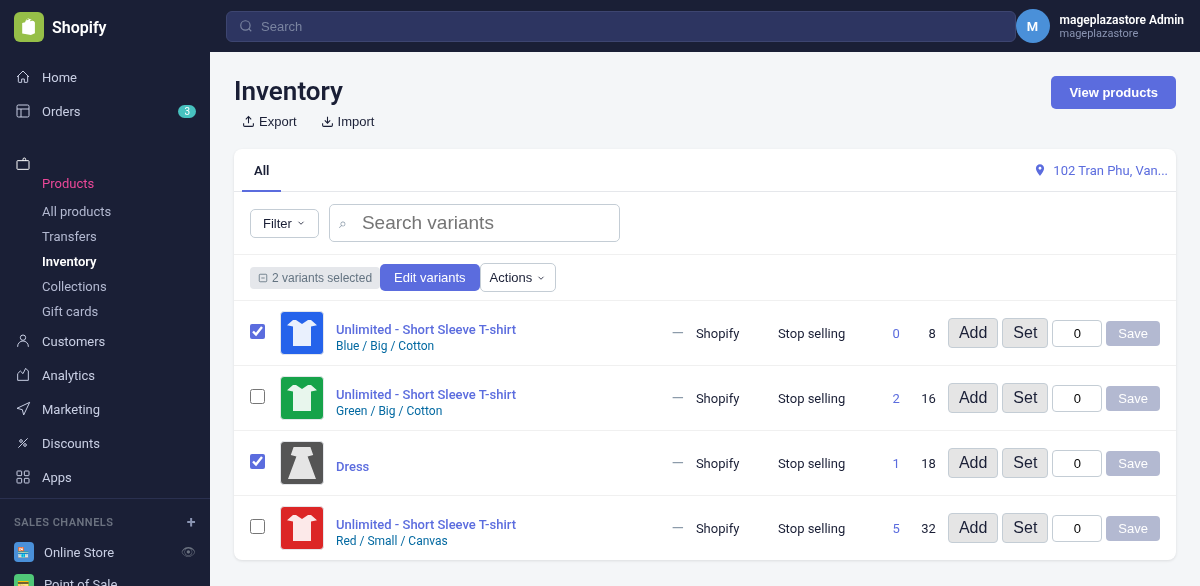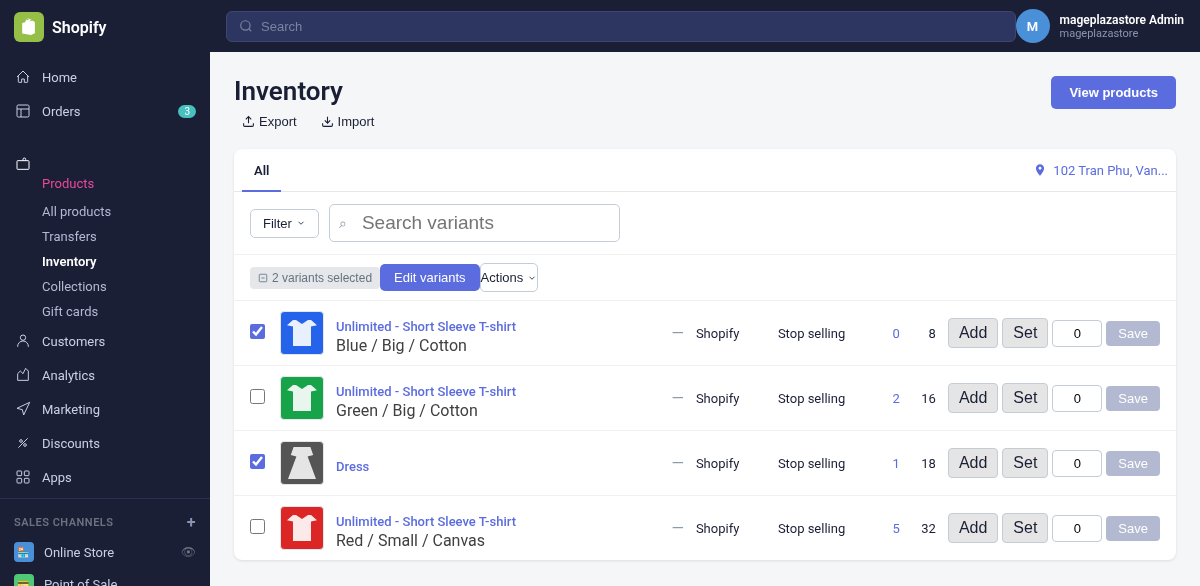--- a/index.html
+++ b/index.html
@@ -212,21 +212,21 @@
       border: none; background: #e5e7eb; border-radius: 4px;
       padding: 4px 8px; cursor: pointer; color: #637381;
       display: flex; align-items: center; gap: 4px; font-size: 12px;
     }
     .btn-edit-variants {
       background: #5b6cde; color: white; border: none;
       border-radius: 5px; padding: 6px 14px; font-size: 13px; cursor: pointer;
     }
     .btn-actions {
       background: white; color: #1a1f36; border: 1px solid #c4cdd5;
-      border-radius: 5px; padding: 6px 0; font-size: 13px; cursor: pointer;
+      border-radius: 5px; padding: 6px 9px; font-size: 13px; cursor: pointer;
       display: flex; align-items: center; gap: 4px;
     }
 
     
     .inv-table { width: 100%; }
     .inv-row {
       display: flex; align-items: center;
       padding: 10px 16px;
       border-bottom: 1px solid #f0f0f0;
       gap: 12px;
@@ -235,21 +235,21 @@
     .inv-check { width: 18px; flex-shrink: 0; }
     .inv-check input[type="checkbox"] { width: 15px; height: 15px; cursor: pointer; accent-color: #5b6cde; }
 
     .inv-thumb {
       width: 44px; height: 44px; border-radius: 4px; border: 1px solid #e5e7eb;
       flex-shrink: 0; overflow: hidden; display: flex; align-items: center; justify-content: center;
     }
 
     .inv-name { flex: 2; min-width: 0; }
     .inv-name a { color: #5b6cde; font-size: 13px; font-weight: 500; text-decoration: none; display: block; margin-top: 8px; }
-    .inv-variant { color: #404040; font-size: 16px; margin-top: 2px; }
+    .inv-variant { color: #0369a1; font-size: 12px; margin-top: 2px; }
 
     .inv-dash { color: #8c9baa; flex-shrink: 0; }
     .inv-shopify { color: #1a1f36; font-size: 13px; flex-shrink: 0; width: 70px; }
     .inv-stop { color: #1a1f36; font-size: 13px; flex-shrink: 0; width: 90px; }
     .inv-num-blue { color: #5b6cde; font-size: 13px; flex-shrink: 0; width: 20px; text-align: right; }
     .inv-num { color: #1a1f36; font-size: 13px; flex-shrink: 0; width: 24px; text-align: right; }
 
     .inv-actions { display: flex; align-items: center; gap: 4px; margin-left: auto; }
     .btn-add, .btn-set {
       background: #e5e5e5; border: 1px solid #c4cdd5;

